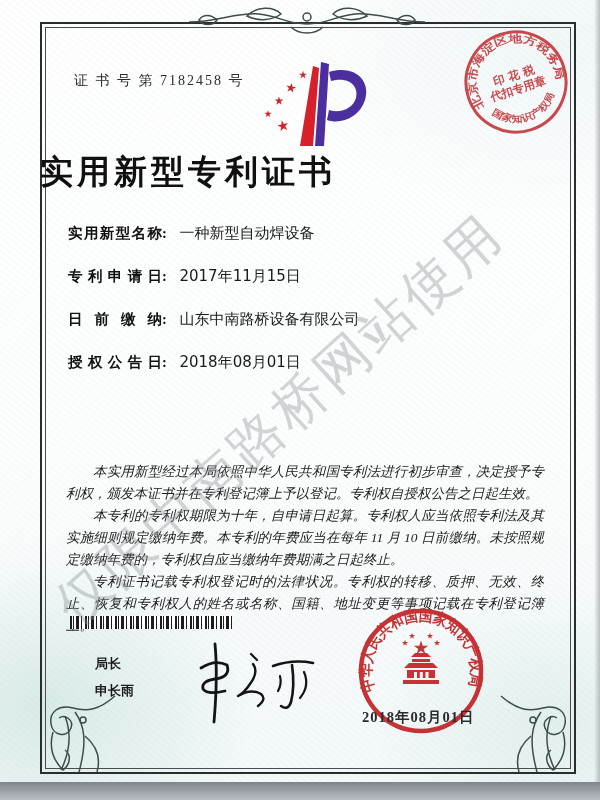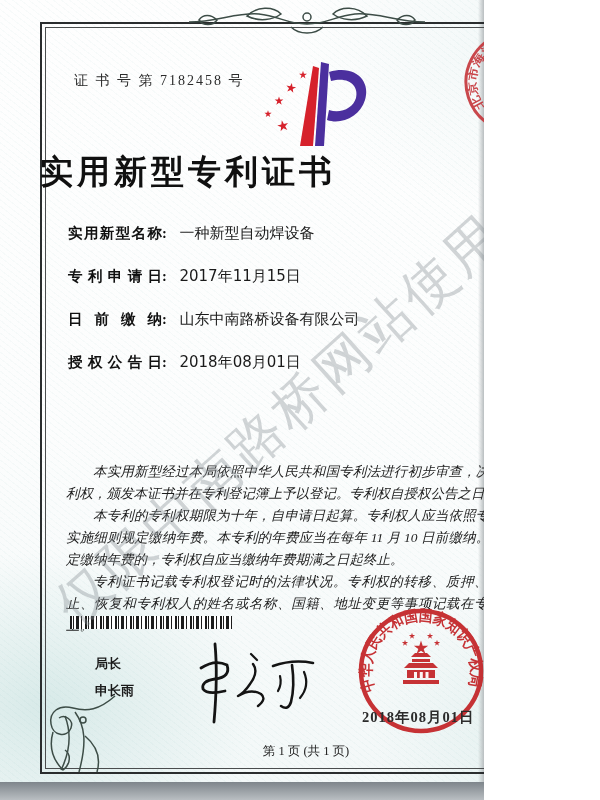--- a/index.html
+++ b/index.html
@@ -1,16 +1,16 @@
 <!DOCTYPE html>
 <html><head>
 <meta charset="utf-8">
 <style>
   html,body{margin:0;padding:0;}
-  .page{position:relative;width:484px;height:800px;background:#dfe3e5;overflow:hidden;
+  .page{position:relative;width:600px;height:800px;background:#dfe3e5;overflow:hidden;
         font-family:"Liberation Serif","DejaVu Serif",serif;}
   .paper{position:absolute;left:0;top:0;width:600px;height:784px;
     background:
       radial-gradient(ellipse 300px 220px at 8% 90%, rgba(140,195,190,0.28), transparent 70%),
       radial-gradient(ellipse 260px 200px at 92% 92%, rgba(150,200,195,0.20), transparent 70%),
       radial-gradient(ellipse 380px 240px at 92% 6%, rgba(160,205,205,0.14), transparent 70%),
       linear-gradient(180deg,#fefefe 0%,#fcfdfd 55%,#f3f8f8 100%);}
   .paper-texture{position:absolute;left:0;top:0;width:600px;height:784px;
       background:repeating-linear-gradient(38deg, rgba(120,180,175,0.05) 0 1px, transparent 1px 5px);}
   .photo-bottom{position:absolute;left:0;top:782px;width:600px;height:18px;
@@ -206,16 +206,15 @@
         <rect x="63" y="71" width="3" height="6" fill="#fdf6f5"></rect>
         <rect x="68.8" y="71" width="3" height="6" fill="#fdf6f5"></rect>
         <rect x="74.5" y="71" width="3" height="6" fill="#fdf6f5"></rect>
         <rect x="52" y="79" width="36" height="4"></rect>
       </g>
     </g>
   </svg>
 
   <div class="seal-date">2018年08月01日</div>
 
-  <div class="footer-page">第 1 页 (共 1 页)</div>
 
   <div class="watermark">仅限中南路桥网站使用</div>
 </div>
 
 </body></html>

